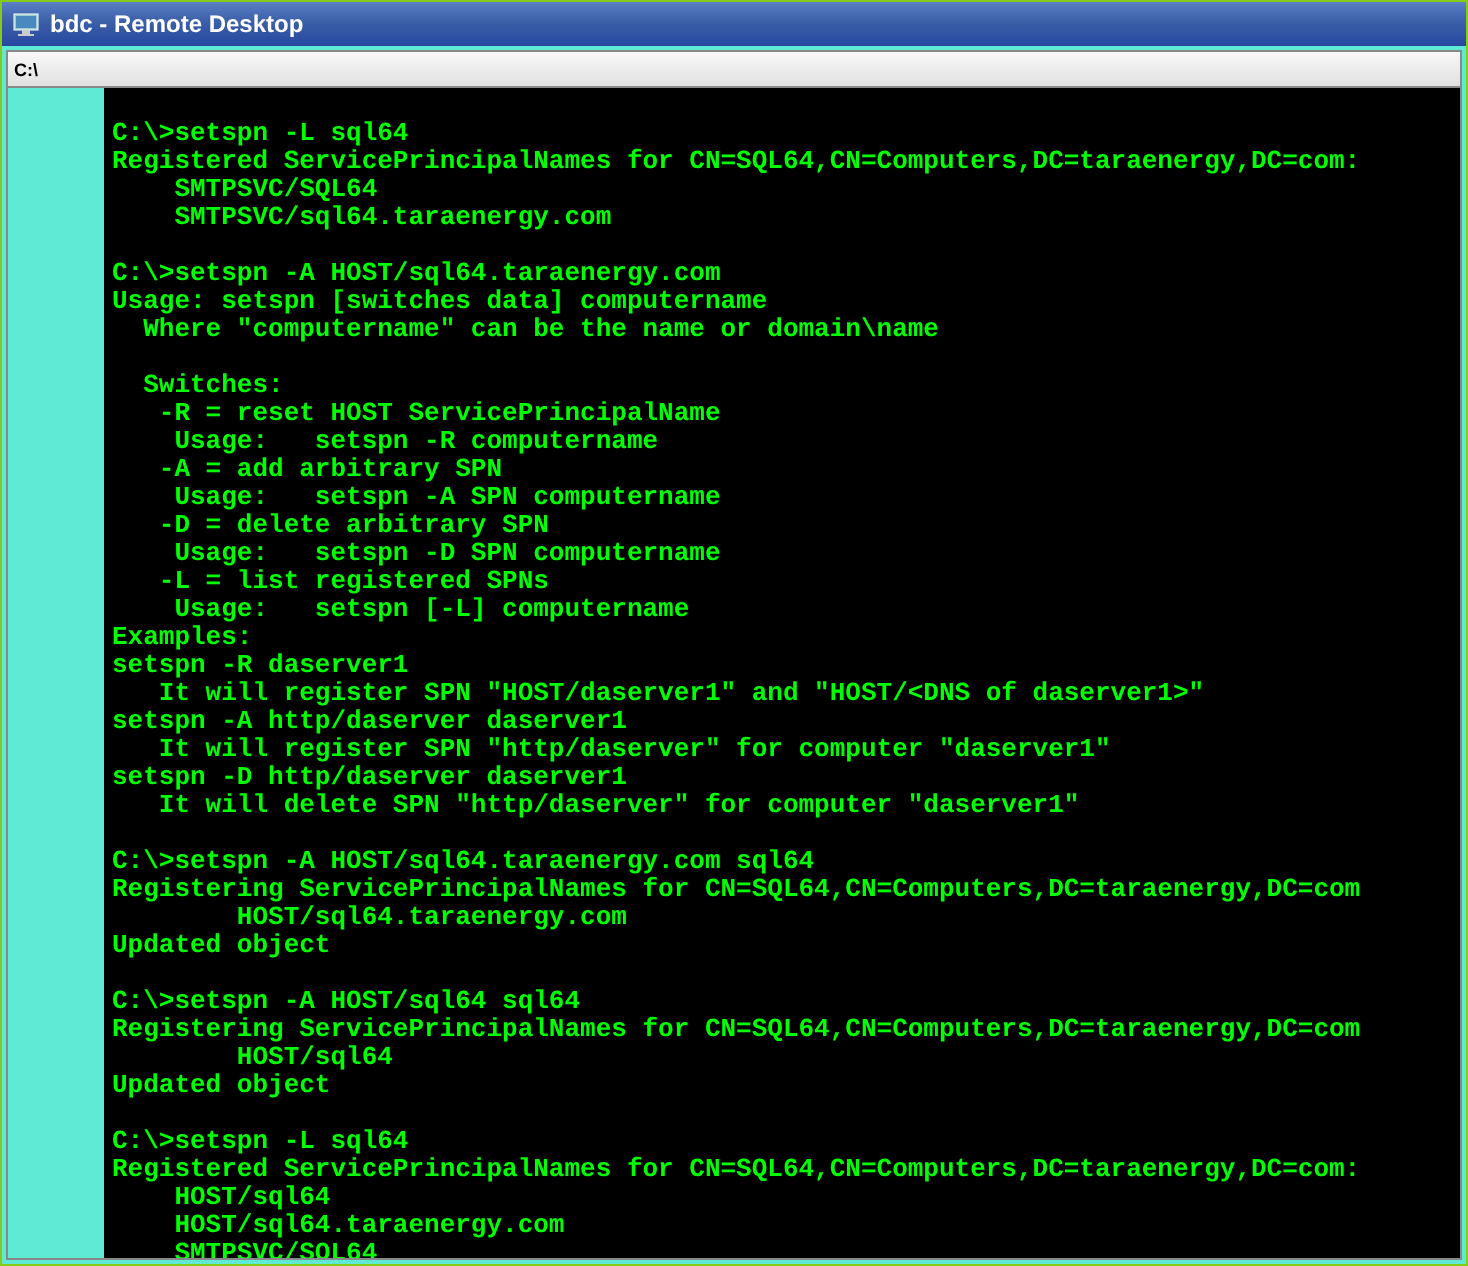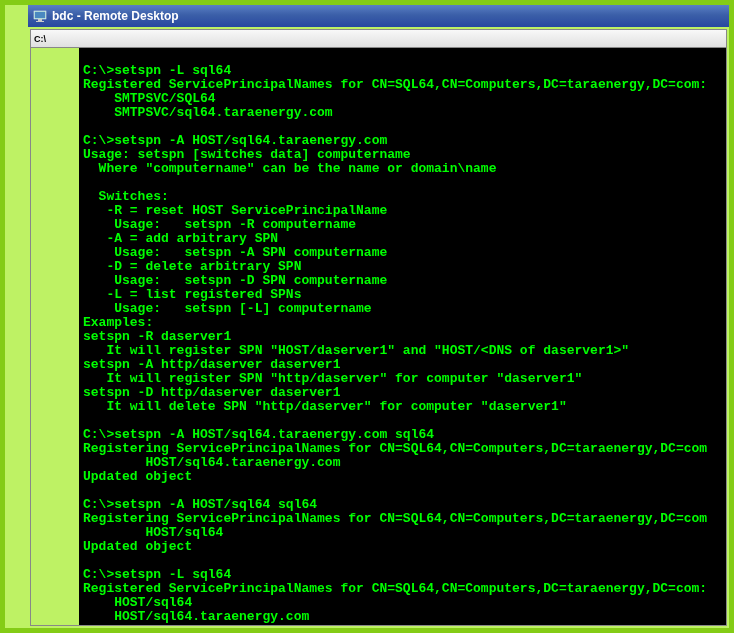--- a/index.html
+++ b/index.html
@@ -6,23 +6,22 @@
     body {
       width: 734px;
       height: 633px;
       font-family: Arial, sans-serif;
       background: #000;
       overflow: hidden;
     }
     .outer-window {
       width: 100%;
       height: 100%;
-      border: 5px solid #84cc16;
-      background: #bef264;
-      padding-left: 23px;
+      border: 1px solid #84cc16;
+      background: #5eead4;
     }
     .outer-titlebar {
       height: 22px;
       background: linear-gradient(to bottom, #5a7fc4 0%, #3b5fa8 45%, #2848a0 100%);
       display: flex;
       align-items: center;
       padding: 0 4px;
       color: #fff;
       font-size: 12px;
       font-weight: bold;

